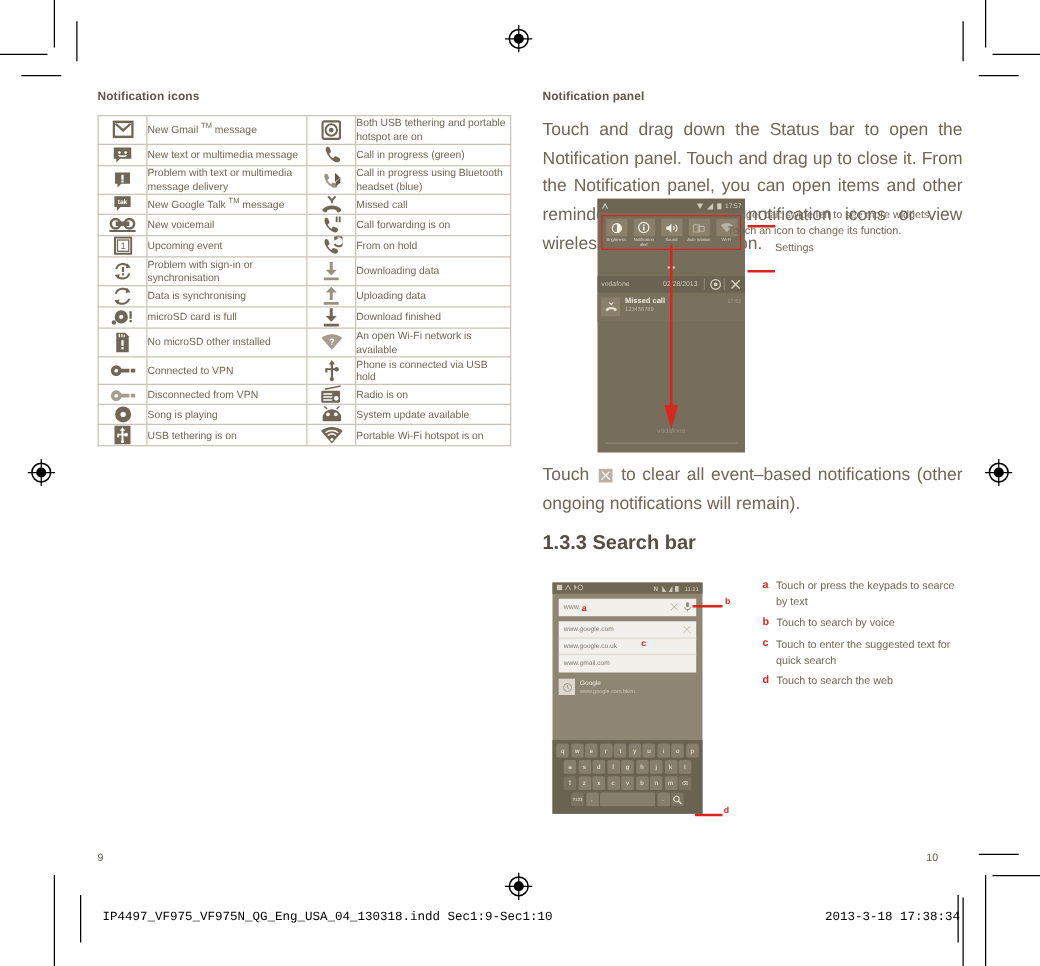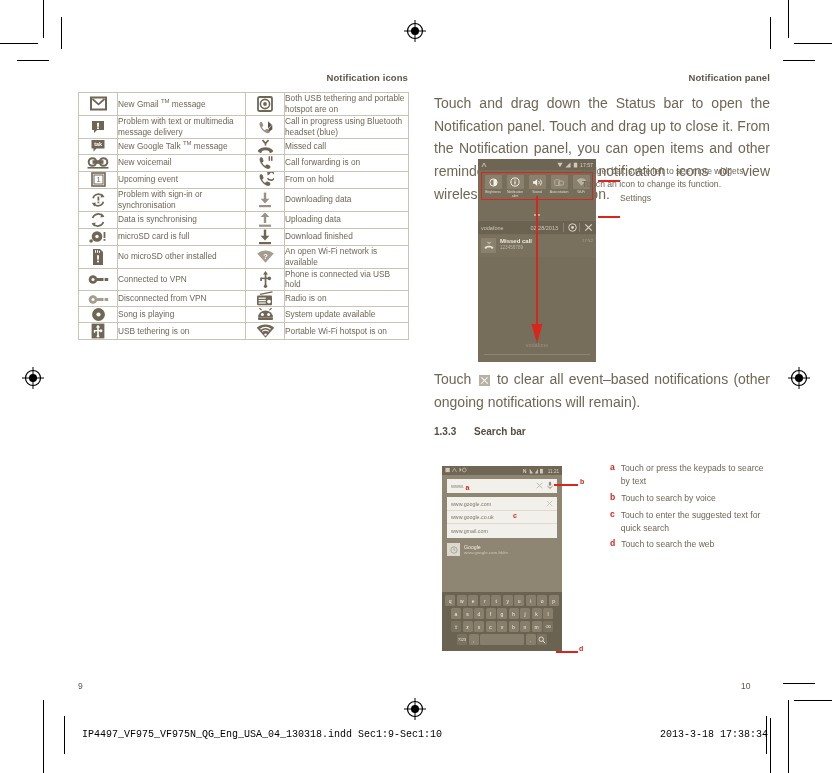--- a/index.html
+++ b/index.html
@@ -21,21 +21,21 @@
     position: absolute; width: 22px; height: 22px;
   }
   .reg svg { display:block; }
 
   
   .col-left  { position: absolute; left: 78px;  top: 72px; width: 330px; }
   .col-right { position: absolute; left: 434px; top: 72px; width: 336px; }
 
   h3.sec {
     font-size: 9.5px; font-weight: bold; color: #5d554a;
-    margin: 0 0 9px 0; letter-spacing: .1px; text-align: right;
+    margin: 0 0 9px 0; letter-spacing: .1px;
   }
 
   
   table.icons {
     border-collapse: collapse;
     width: 330px;
     table-layout: fixed;
   }
   table.icons td {
     border: 1px solid #c9c3b8;
@@ -62,21 +62,21 @@
 
   
   p.body {
     font-size: 14px;
     line-height: 1.62;
     color: #6f6656;
     margin: 0 0 10px 0;
     text-align: justify;
   }
   h4.sub {
-    font-size: 10px; font-weight: bold; color: #554e44;
+    font-size: 16px; font-weight: bold; color: #554e44;
     margin: 13px 0 8px 0;
   }
   h4.sub .num { display:inline-block; width: 40px; }
 
   .inline-x {
     display:inline-block; width: 11px; height: 11px;
     vertical-align: -2px; background: #b8b2a6; position: relative;
     margin: 0 2px;
   }
   .inline-x::before, .inline-x::after {
@@ -293,20 +293,37 @@
           <td class="ic">
             <span class="gi"><svg width="16" height="16" viewBox="0 0 16 16">
                   <rect x="1" y="1" width="14" height="14" rx="1.5" fill="none" stroke="#6f6656" stroke-width="1.8"></rect>
                   <circle cx="8" cy="8" r="4.6" fill="none" stroke="#6f6656" stroke-width="1.6"></circle>
                   <circle cx="8" cy="8" r="1.9" fill="#6f6656"></circle>
                 </svg></span>
           </td>
           <td class="tx r">Both USB tethering and portable hotspot are on</td>
         </tr>
 
+        <tr>
+          <td class="ic">
+            <span class="gi"><svg width="16" height="14" viewBox="0 0 16 14">
+                  <path d="M1 1h14v9H6L3 13v-3H1z" fill="#6f6656"></path>
+                  <circle cx="5.5" cy="5" r="1.1" fill="#fff"></circle>
+                  <circle cx="10.5" cy="5" r="1.1" fill="#fff"></circle>
+                  <path d="M4.8 7.2c.9 1.1 5.5 1.1 6.4 0" stroke="#fff" stroke-width="1.1" fill="none"></path>
+                </svg></span>
+          </td>
+          <td class="tx">New text or multimedia message</td>
+          <td class="ic">
+            <span class="gi"><svg width="16" height="16" viewBox="0 0 16 16">
+                  <path d="M4.4 1.6c1.2-.5 2.1.2 2.5 1.2l.7 1.8c.3.8.1 1.3-.5 1.8l-.8.6c.6 1.6 1.8 2.9 3.3 3.6l.6-.9c.5-.7 1-.8 1.8-.5l1.8.7c1 .4 1.6 1.3 1.2 2.5-1.1 2.4-4.2 1.5-7.3-1.3C4.6 7.8 2.3 3.1 4.4 1.6z" fill="#6f6656"></path>
+                </svg></span>
+          </td>
+          <td class="tx r">Call in progress (green)</td>
+        </tr>
 
         <tr>
           <td class="ic">
             <span class="gi"><svg width="16" height="14" viewBox="0 0 16 14">
                   <path d="M2 1h12v9H7l-3 3v-3H2z" fill="#6f6656"></path>
                   <rect x="7.1" y="2.8" width="1.8" height="4" fill="#fff"></rect>
                   <rect x="7.1" y="7.4" width="1.8" height="1.6" fill="#fff"></rect>
                 </svg></span>
           </td>
           <td class="tx">Problem with text or multimedia message delivery</td>

